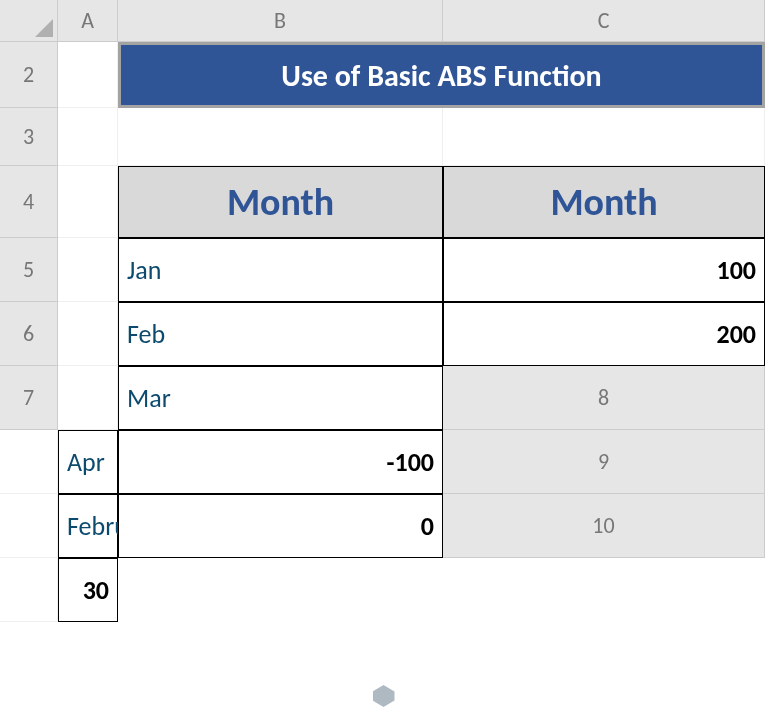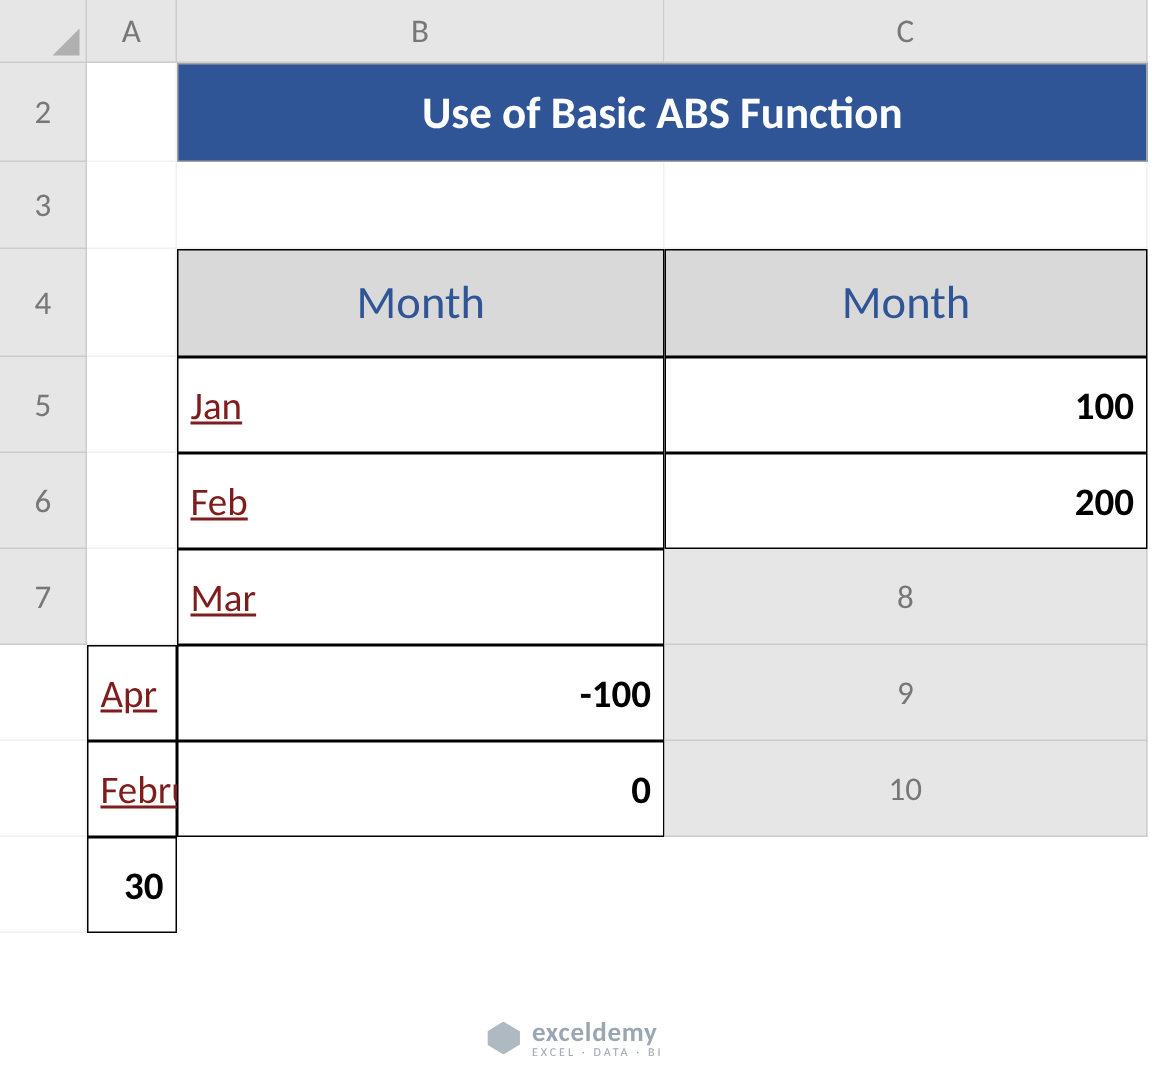--- a/index.html
+++ b/index.html
@@ -60,42 +60,41 @@
     .title-cell {
       grid-column: 3 / 5;
       grid-row: 2;
       background: #2f5597;
       color: #ffffff;
       font-size: 30px;
       font-weight: bold;
       display: flex;
       align-items: center;
       justify-content: center;
-      border: 1px solid #a3a3a3;
+      border: 3px solid #a3a3a3;
     }
     .table-header {
       background: #d9d9d9;
       color: #2f5597;
-      font-size: 31px;
-      font-weight: normal;
+      font-size: 38px;
+      font-weight: bold;
       display: flex;
       align-items: center;
       justify-content: center;
       border: 1.5px solid #000;
     }
     .table-cell-text {
       border: 1.5px solid #000;
       display: flex;
       align-items: center;
       justify-content: flex-start;
       padding: 0 8px;
       font-size: 26px;
-      color: #7f1d1d;
+      color: #0c4a6e;
       background: #fff;
-      text-decoration: underline;
     }
     .table-cell-num {
       border: 1.5px solid #000;
       display: flex;
       align-items: center;
       justify-content: flex-end;
       padding: 0 8px;
       font-size: 26px;
       color: #000;
       background: #fff;
@@ -168,17 +167,13 @@
   <div class="table-cell-text">February</div>
   <div class="table-cell-num">0</div>
 
   <div class="row-header">10</div>
   <div class="cell"></div>
   <div class="table-cell-num">30</div>
 </div>
 
 <div class="watermark">
   <div class="logo-icon"></div>
-  <div>
-    <span class="brand">exceldemy</span>
-    <span class="tag">EXCEL · DATA · BI</span>
-  </div>
 </div>
 
 </body></html>

